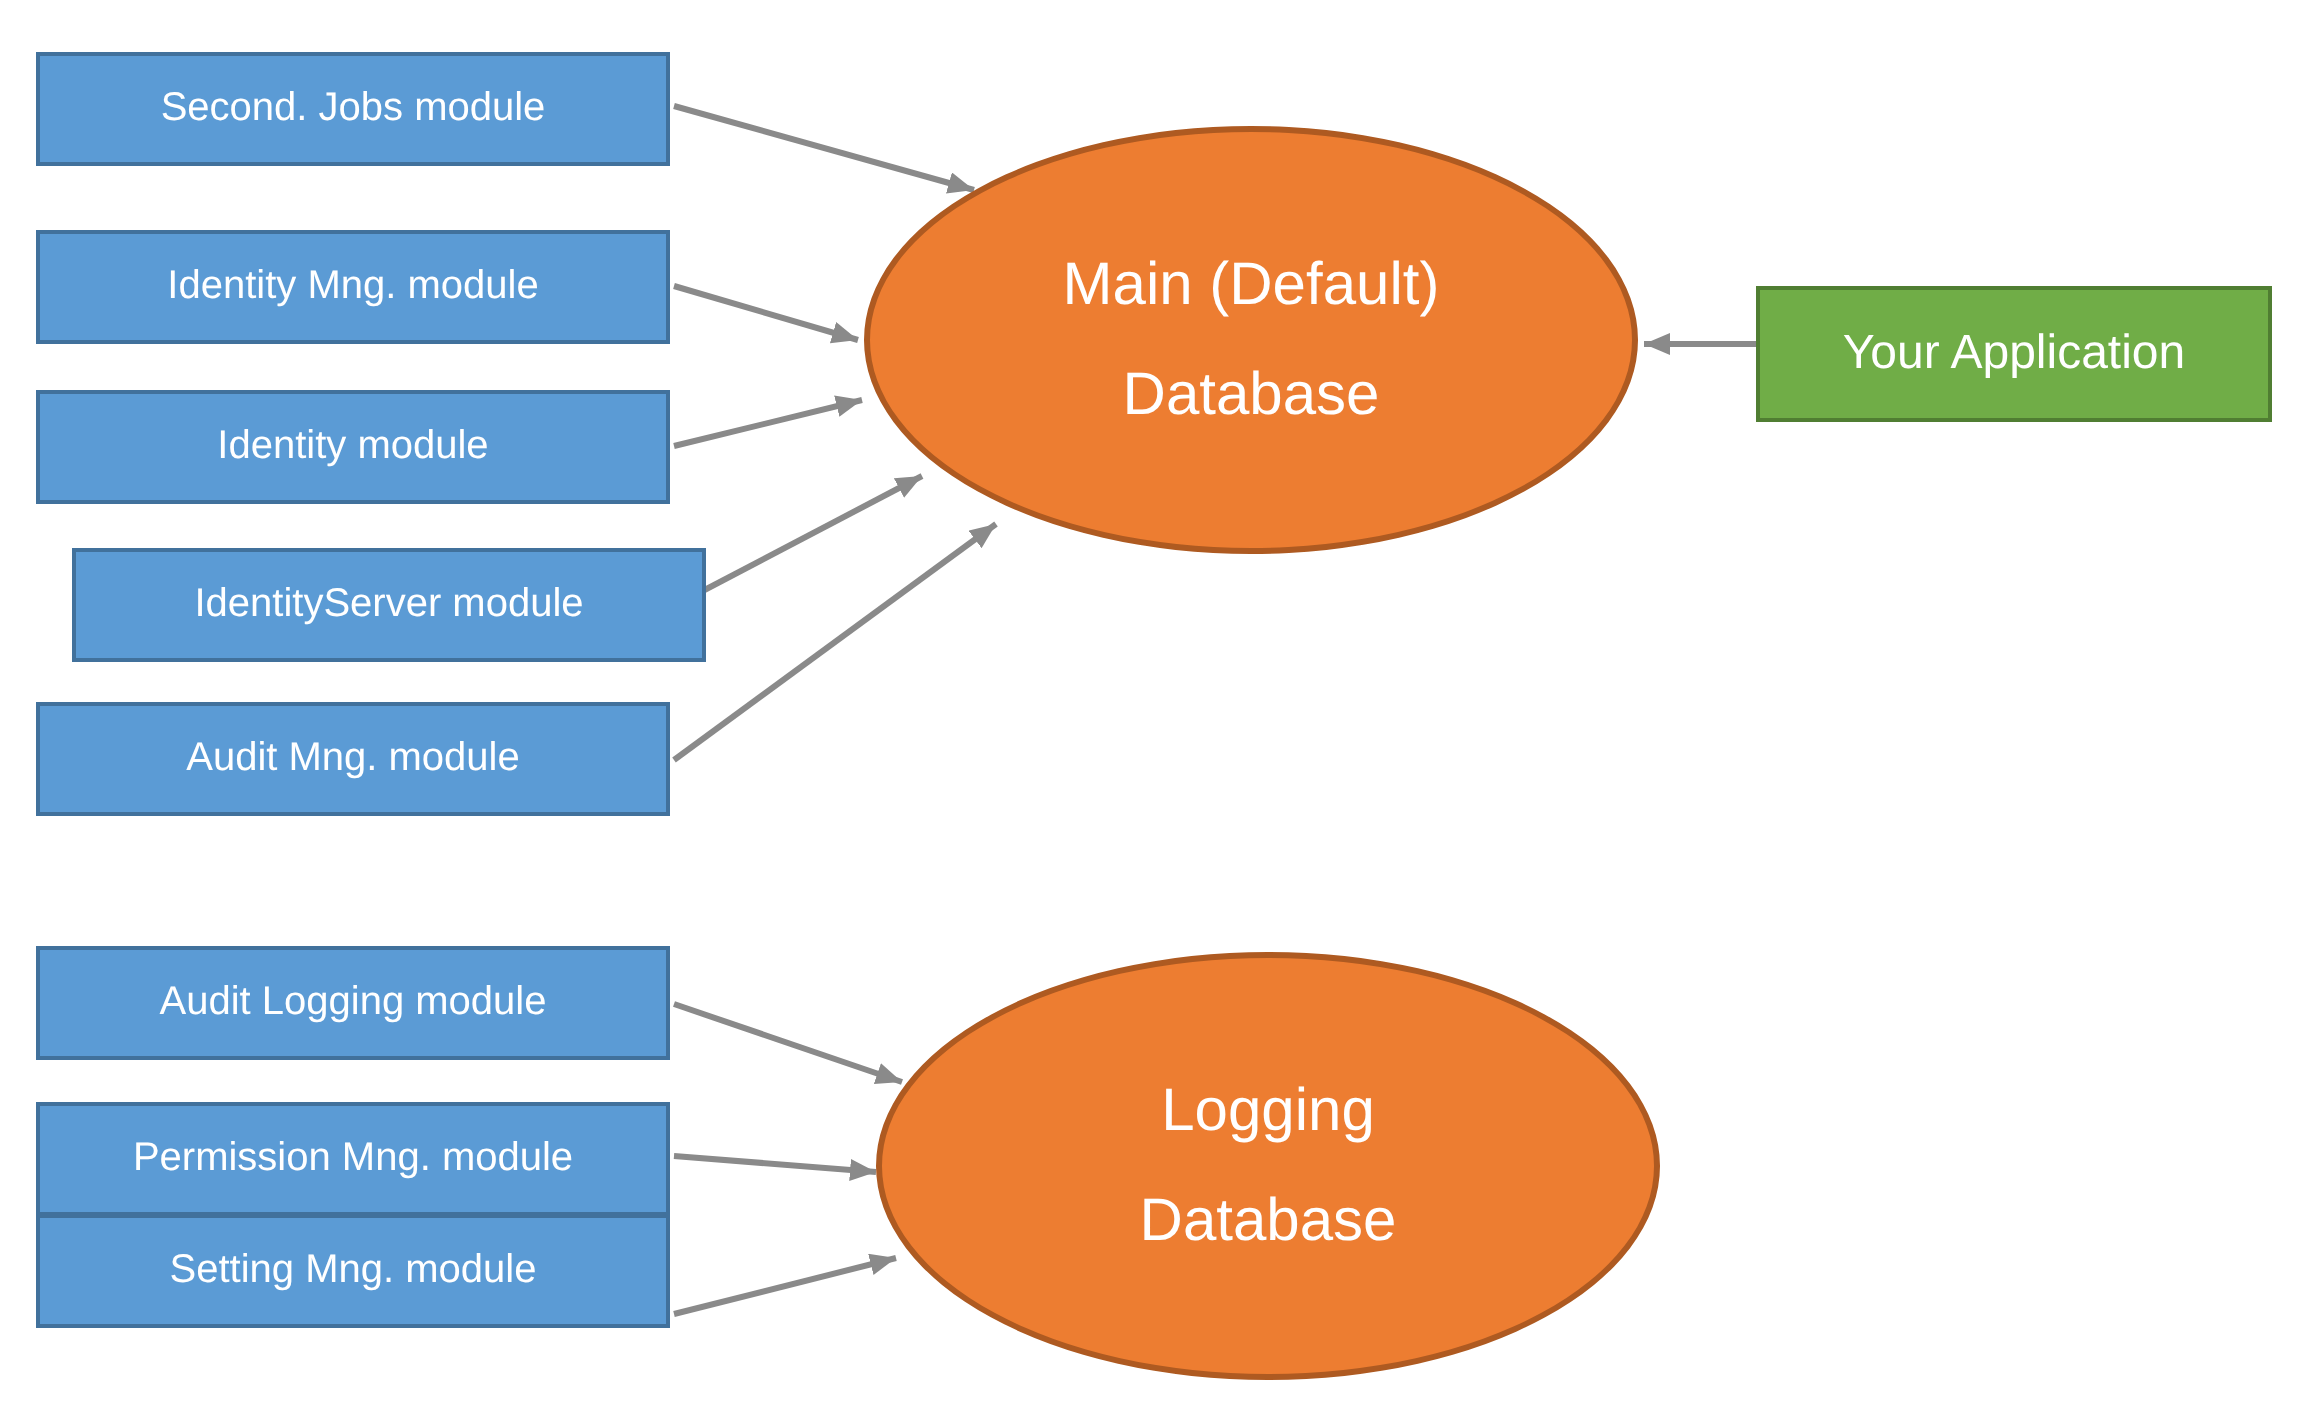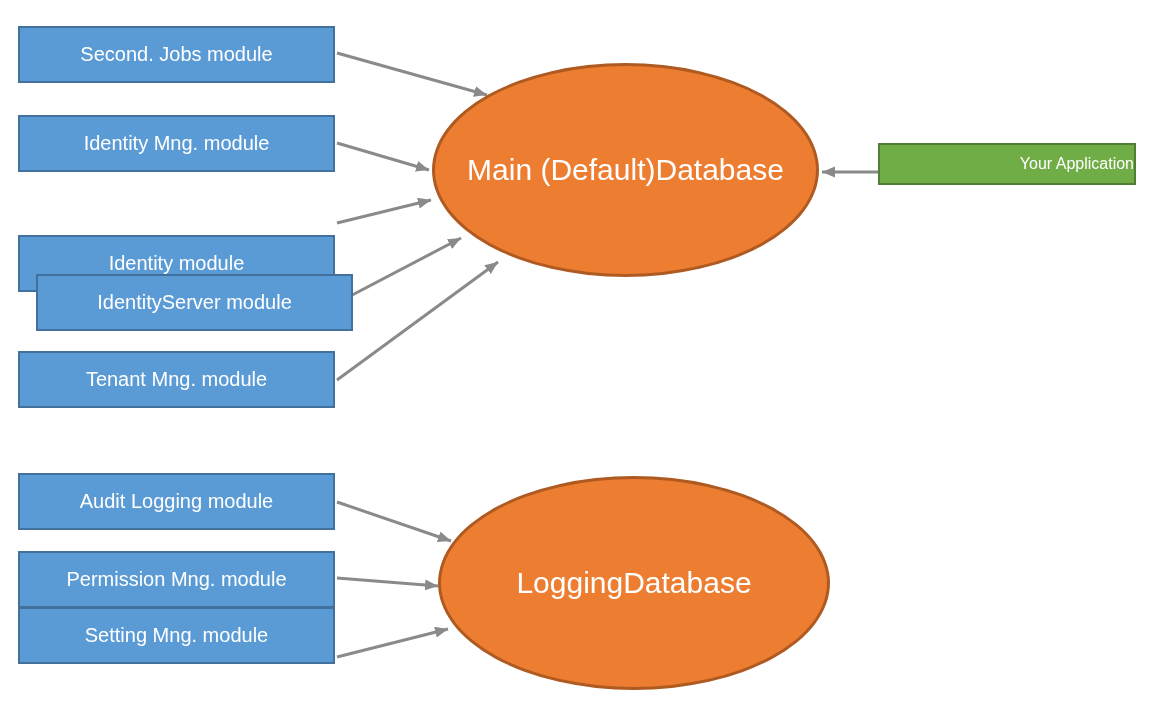--- a/index.html
+++ b/index.html
@@ -17,36 +17,36 @@
   .arrows{position:absolute; left:0; top:0; width:1153px; height:711px; pointer-events:none;}
   .arrows line{stroke:var(--arrow); stroke-width:3;}
   .arrowhead{fill:var(--arrow);}
   .module{
     position:absolute; left:18px; width:317px; height:57px;
     background:var(--module-fill); border:2px solid var(--module-border);
     color:var(--text); font-size:20px; box-sizing:border-box;
     display:flex; align-items:center; justify-content:center;
     white-space:nowrap;
   }
-  .m1{top:26px;} .m2{top:115px;} .m3{top:195px;margin-top:40px;} .m4{top:274px;margin-left:18px;} .m5{top:351px;}
+  .m1{top:26px;} .m2{top:115px;} .m3{top:195px;} .m4{top:274px;margin-left:18px;} .m5{top:351px;}
   .m6{top:473px;justify-content:center;} .m7{top:551px;text-align:center;} .m8{top:607px;}
   .db{
     position:absolute; border-radius:50%;
     background:var(--database-fill); border:3px solid var(--database-border);
     color:var(--text); font-size:30px; line-height:1.85; text-align:center;
-    box-sizing:border-box; display:flex; flex-direction:row;
+    box-sizing:border-box; display:flex; flex-direction:column;
     align-items:center; justify-content:center;
   }
   .db1{left:432px; top:63px; width:387px; height:214px;}
   .db2{left:438px; top:476px; width:392px; height:214px;}
   .app{
-    position:absolute; left:878px; top:143px; width:258px; height:42px;
+    position:absolute; left:878px; top:143px; width:258px; height:68px;
     background:var(--app-fill); border:2px solid var(--app-border);
-    color:var(--text); font-size:16px; box-sizing:border-box;
-    display:flex; align-items:center; justify-content:flex-end;
+    color:var(--text); font-size:24px; box-sizing:border-box;
+    display:flex; align-items:center; justify-content:center;
     white-space:nowrap;
   }
 </style>
 </head>
 <body>
 
 <div class="canvas">
 
   <svg class="arrows" viewBox="0 0 1153 711" xmlns="http://www.w3.org/2000/svg">
     <defs>
@@ -71,21 +71,21 @@
   <div class="module m2">
     <span>Identity Mng. module</span>
   </div>
   <div class="module m3">
     <span>Identity module</span>
   </div>
   <div class="module m4">
     <span>IdentityServer module</span>
   </div>
   <div class="module m5">
-    <span>Tenant Mng. module</span>
+    <span>Audit Mng. module</span>
   </div>
 
   <div class="module m6">
     <span>Audit Logging module</span>
   </div>
   <div class="module m7">
     <span>Permission Mng. module</span>
   </div>
   <div class="module m8">
     <span>Setting Mng. module</span>

